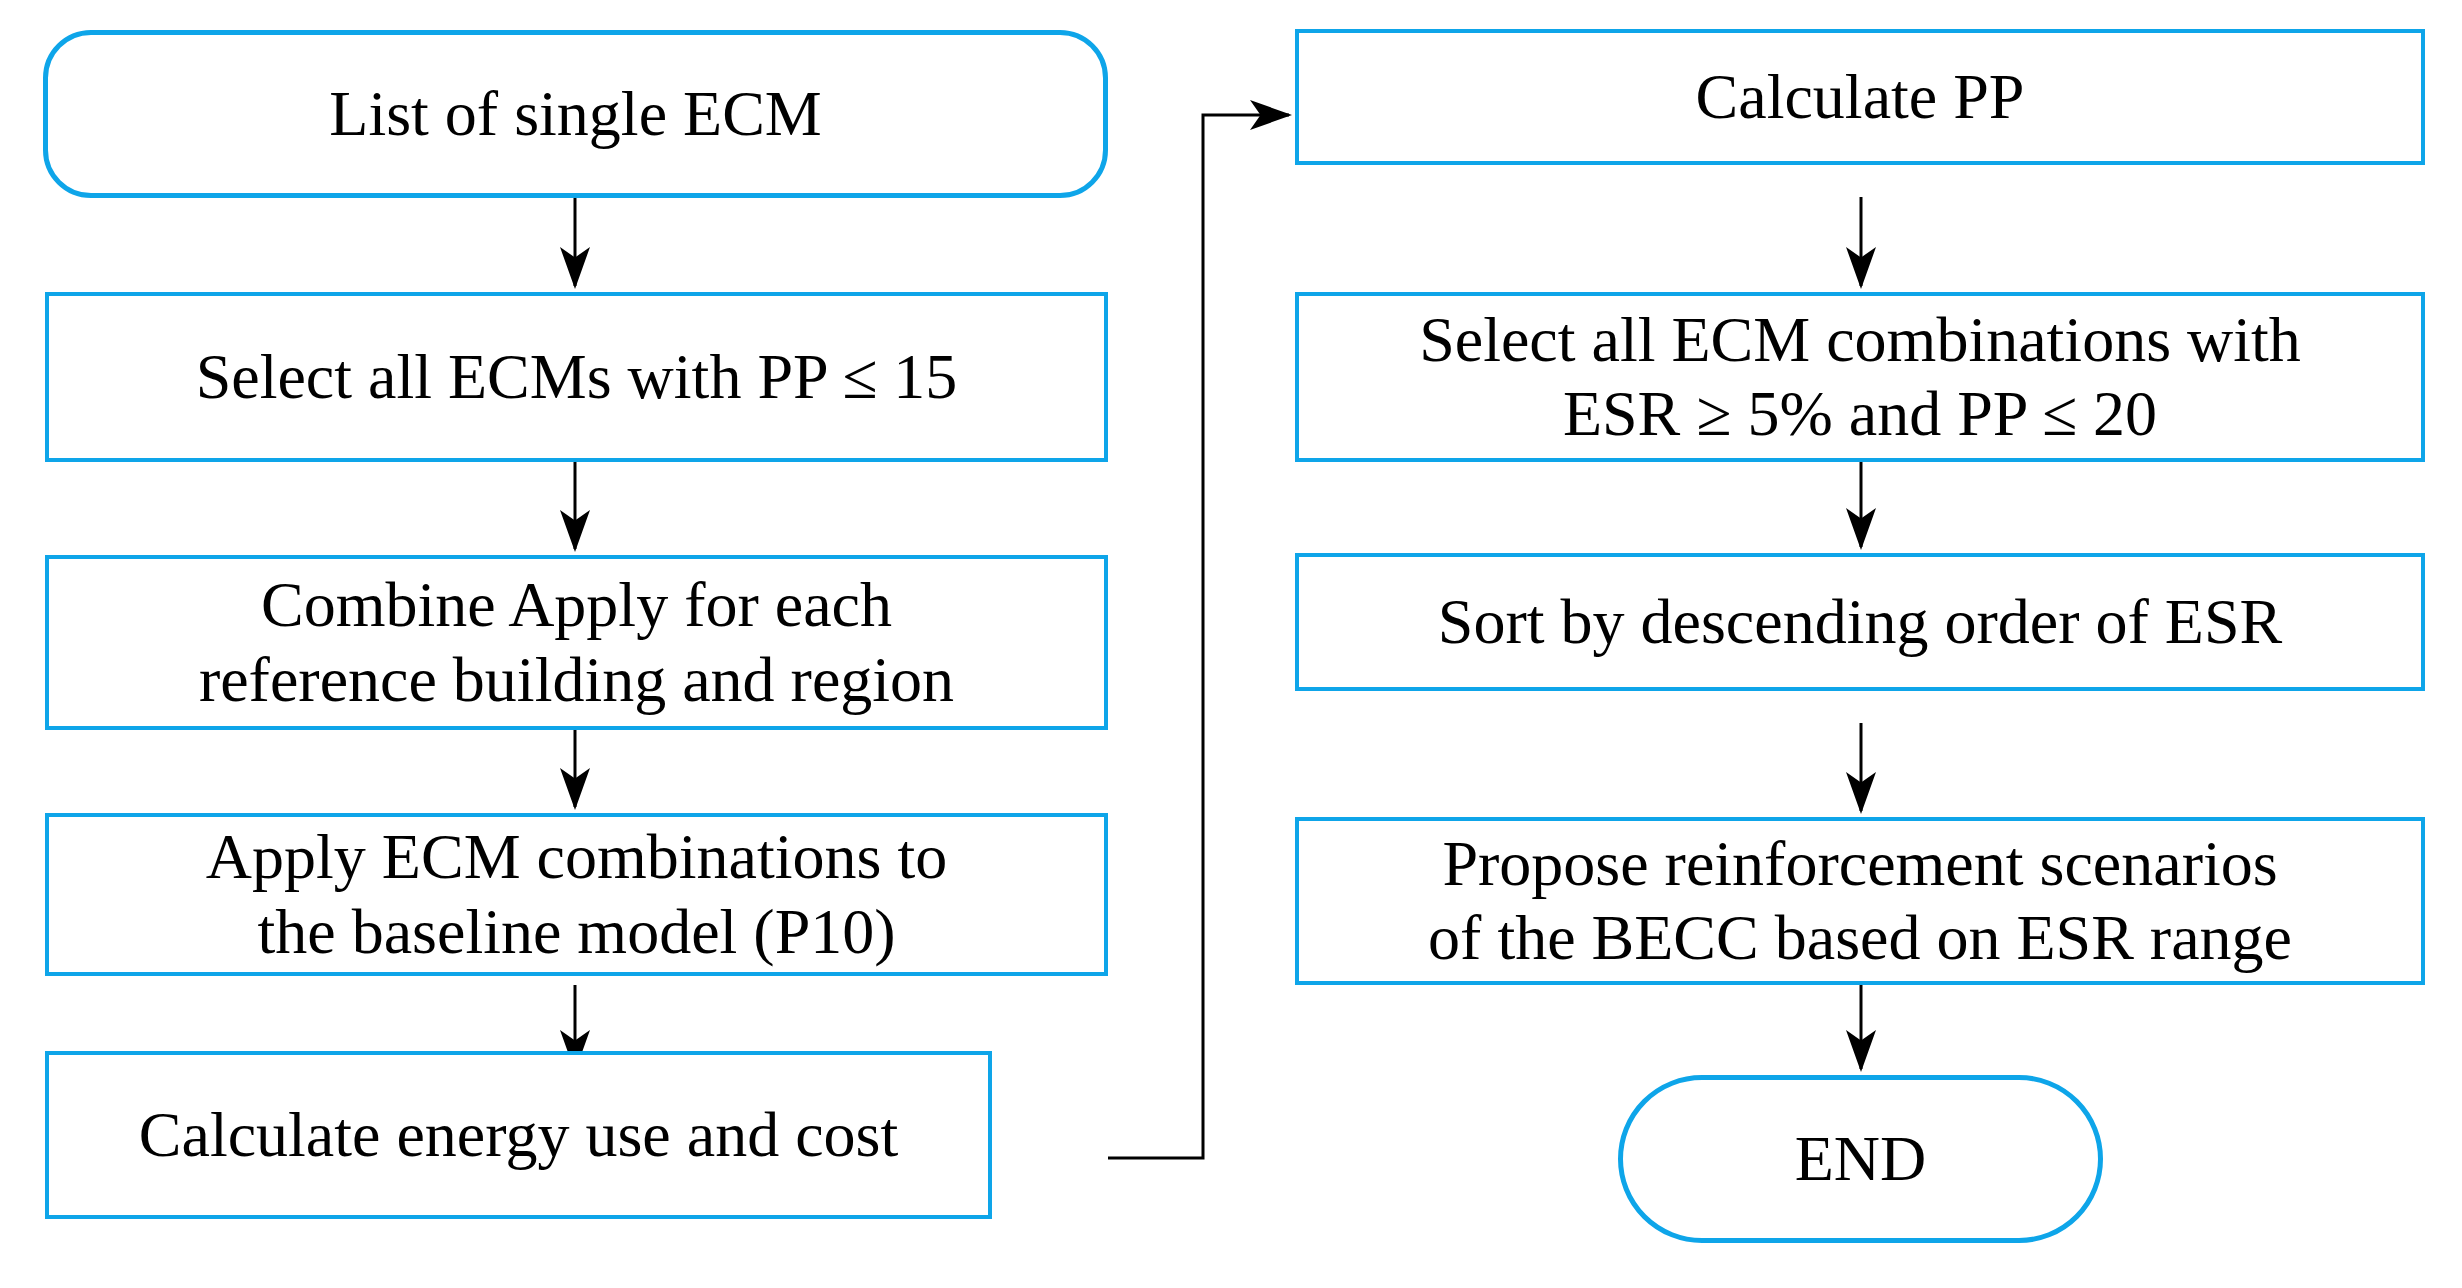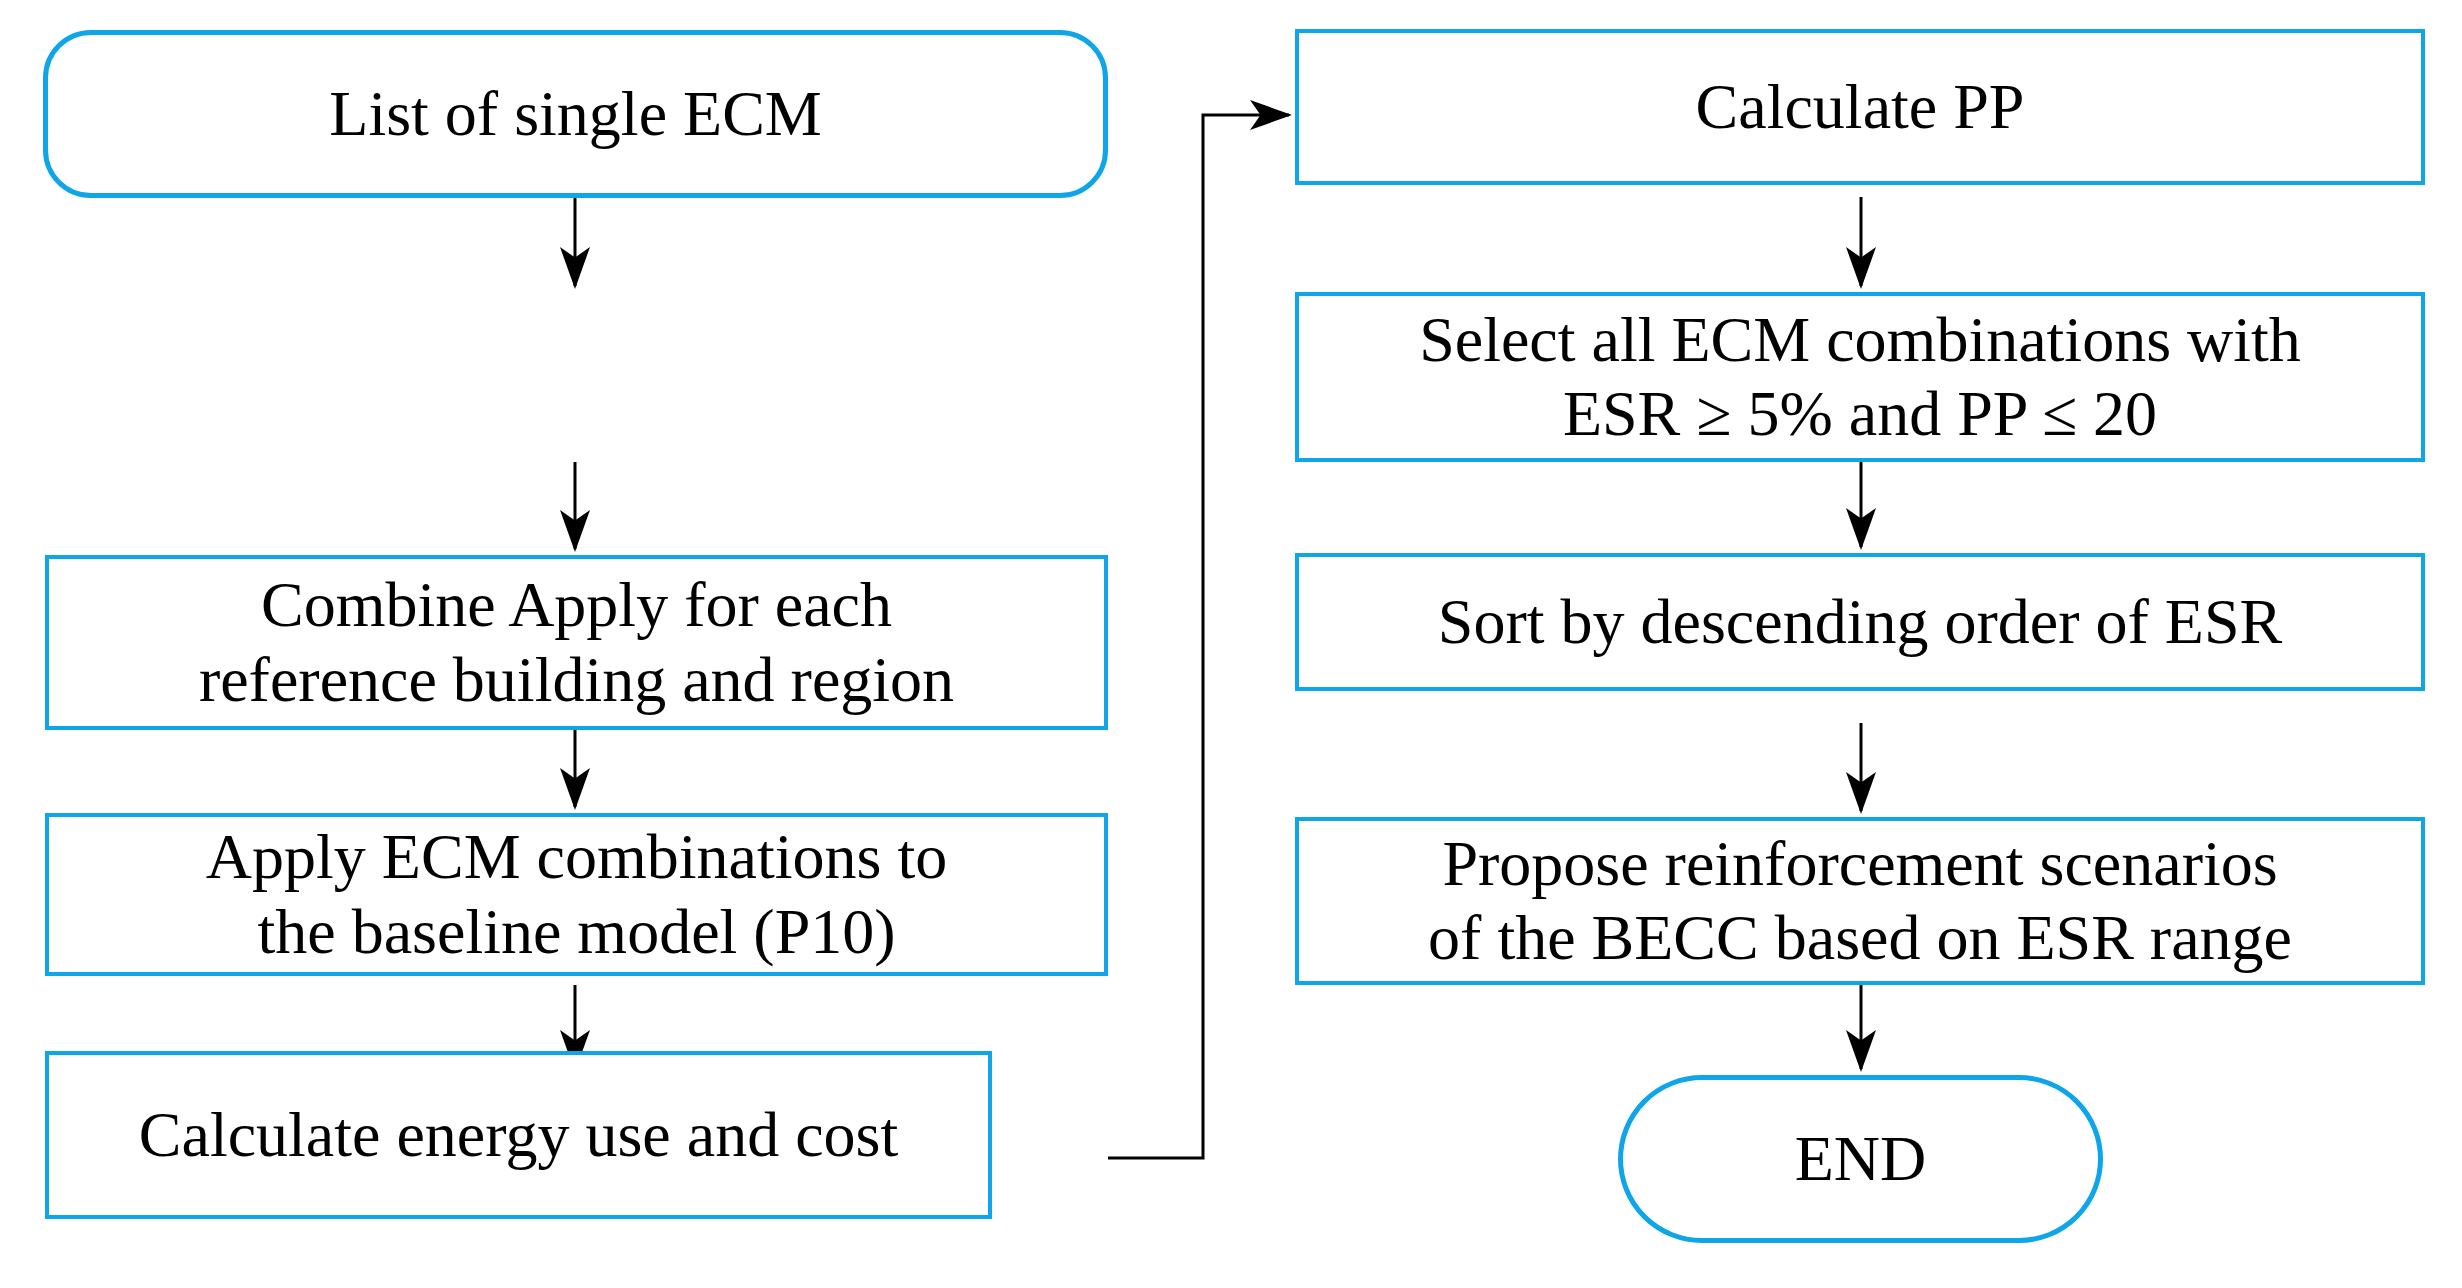--- a/index.html
+++ b/index.html
@@ -43,21 +43,21 @@
     line-height: 1.16;
     padding: 0 12px;
   }
   
   .n-start   { left: 43px;   top: 30px;   width: 1065px; height: 168px; border-radius: 48px; }
   .n-select  { left: 45px;   top: 292px;  width: 1063px; height: 170px; }
   .n-combine { left: 45px;   top: 555px;  width: 1063px; height: 175px; }
   .n-apply   { left: 45px;   top: 813px;  width: 1063px; height: 163px; }
   .n-energy  { left: 45px;   top: 1051px; width: 947px; height: 168px; }
   
-  .n-calcpp  { left: 1295px; top: 29px;   width: 1130px; height: 156px; }
+  .n-calcpp  { left: 1295px; top: 29px;   width: 1130px; height: 136px; }
   .n-selcomb { left: 1295px; top: 292px;  width: 1130px; height: 170px; }
   .n-sort    { left: 1295px; top: 553px;  width: 1130px; height: 138px; }
   .n-propose { left: 1295px; top: 817px;  width: 1130px; height: 168px; }
   .n-end     { left: 1618px; top: 1075px; width: 485px;  height: 168px; border-radius: 84px; }
 </style>
 </head>
 <body>
 
 <div class="stage">
 
@@ -76,20 +76,23 @@
     <polyline points="1108,1158 1203,1158 1203,115 1289,115" fill="none" stroke="#000" stroke-width="3" marker-end="url(#ah)"></polyline>
 
     <line x1="1861" y1="197" x2="1861" y2="286" stroke="#000" stroke-width="3" marker-end="url(#ah)"></line>
     <line x1="1861" y1="462" x2="1861" y2="547" stroke="#000" stroke-width="3" marker-end="url(#ah)"></line>
     <line x1="1861" y1="723" x2="1861" y2="811" stroke="#000" stroke-width="3" marker-end="url(#ah)"></line>
     <line x1="1861" y1="985" x2="1861" y2="1069" stroke="#000" stroke-width="3" marker-end="url(#ah)"></line>
   </svg>
 
   <div class="node terminator n-start">
     <span class="label">List of single ECM</span>
+  </div>
+  <div class="node n-select">
+    <span class="label">Select all ECMs with PP ≤ 15</span>
   </div>
   <div class="node n-combine">
     <span class="label">Combine Apply for each
 reference building and region</span>
   </div>
   <div class="node n-apply">
     <span class="label">Apply ECM combinations to
 the baseline model (P10)</span>
   </div>
   <div class="node n-energy">

